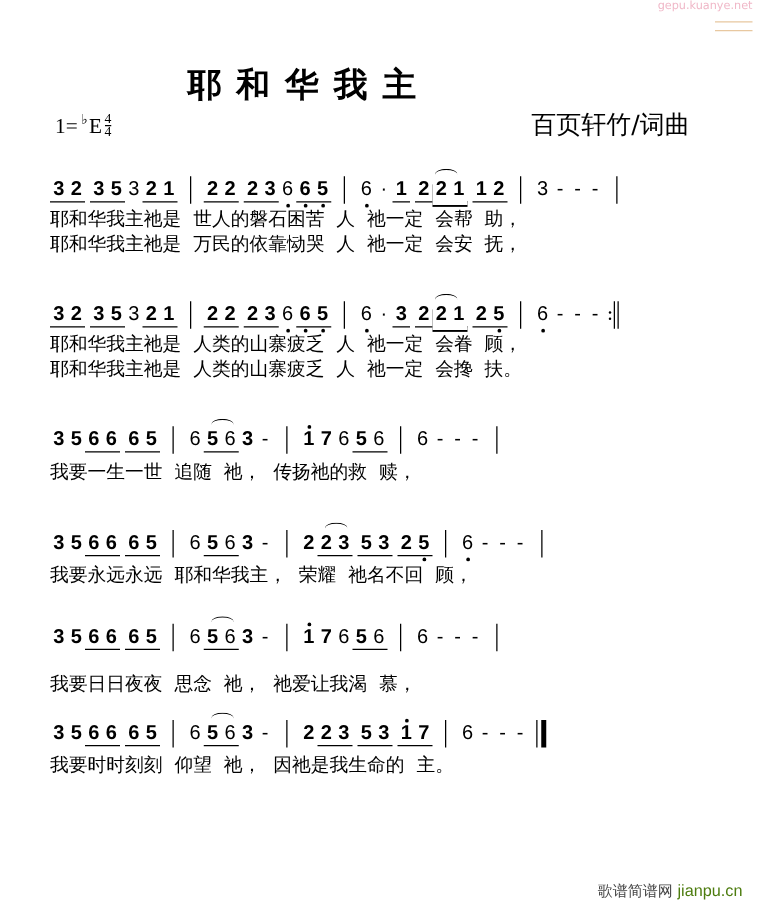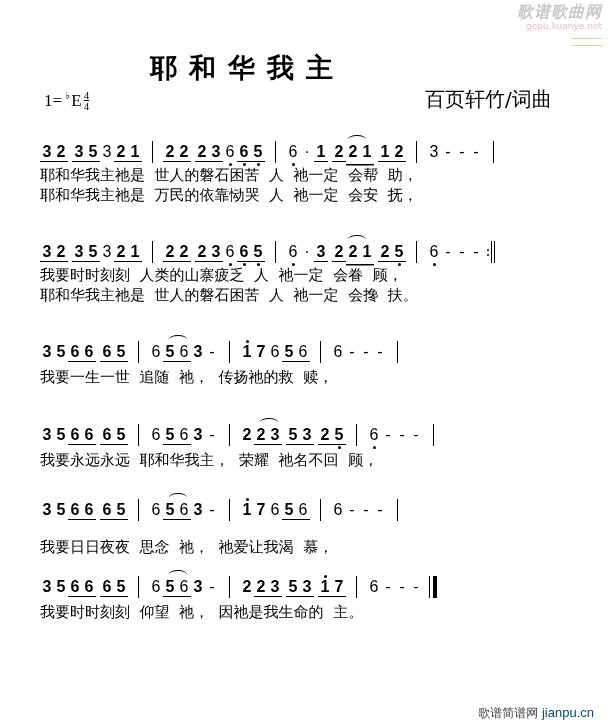--- a/index.html
+++ b/index.html
@@ -26,27 +26,26 @@
   .rep { display:inline-flex; align-items:center; margin-left:4px; }
   .rep .dots { display:flex; flex-direction:column; gap:3px; margin-right:2px; }
   .rep .dots i { width:2px; height:2px; background:#000; border-radius:50%; }
   .rep .thin { width:1px; height:22px; background:#000; margin-right:2px; }
   .endbar { display:inline-flex; margin-left:6px; }
   .endbar .thin { width:1px; height:22px; background:#000; margin-right:3px; }
   .endbar .thick { width:4px; height:22px; background:#000; }
   .slur { position:absolute; width:18px; height:8px; border-top:1.5px solid #000; border-radius:50% 50% 0 0; }
   .lyr { position:absolute; left:40px; font-size:15px; white-space:pre; letter-spacing:0px; }
   .footer { position:absolute; right:16px; bottom:6px; font-size:12px; color:#444; }
-  .footer .site { color:#0c4a6e; font-family:"Liberation Sans", sans-serif; font-size:13px;text-align:right; }
+  .footer .site { color:#4d7c0f; font-family:"Liberation Sans", sans-serif; font-size:13px;text-align:right; }
 </style>
 </head>
 <body>
 
 <div class="wm">
-  <div class="wm-title">歌谱歌曲网</div>
   <div class="wm-url">gepu.kuanye.net</div>
   <div class="wm-logo"></div>
 </div>
 
 <div class="title">耶和华我主</div>
 
 <div class="key">
   <span>1=</span>
   <span class="flat">♭</span>
   <span>E</span>
@@ -118,22 +117,22 @@
       <span class="n dash">-</span>
     <span class="rep">
         <span class="dots">
           <i></i>
           <i></i>
         </span>
         <span class="thin"></span>
         <span class="thin"></span>
       </span>
   </div>
-  <div class="lyr" style="top:26px">我要时时刻刻  人类的山寨疲乏  人  祂一定  会眷  顾，</div>
-  <div class="lyr" style="top:46px">耶和华我主祂是  世人的磐石困苦  人  祂一定  会搀  扶。</div>
+  <div class="lyr" style="top:26px">耶和华我主祂是  人类的山寨疲乏  人  祂一定  会眷  顾，</div>
+  <div class="lyr" style="top:46px">耶和华我主祂是  人类的山寨疲乏  人  祂一定  会搀  扶。</div>
 </div>
 
 <div class="line" style="top:340px">
   <div class="notes">
     <span class="n">3</span>
       <span class="n">5</span>
     <span class="u1"><span class="n">6</span><span class="n">6</span></span>
       <span style="width:4px;display:inline-block"></span>
     <span class="u1"><span class="n">6</span><span class="n">5</span></span>
     <span class="bar"></span>

